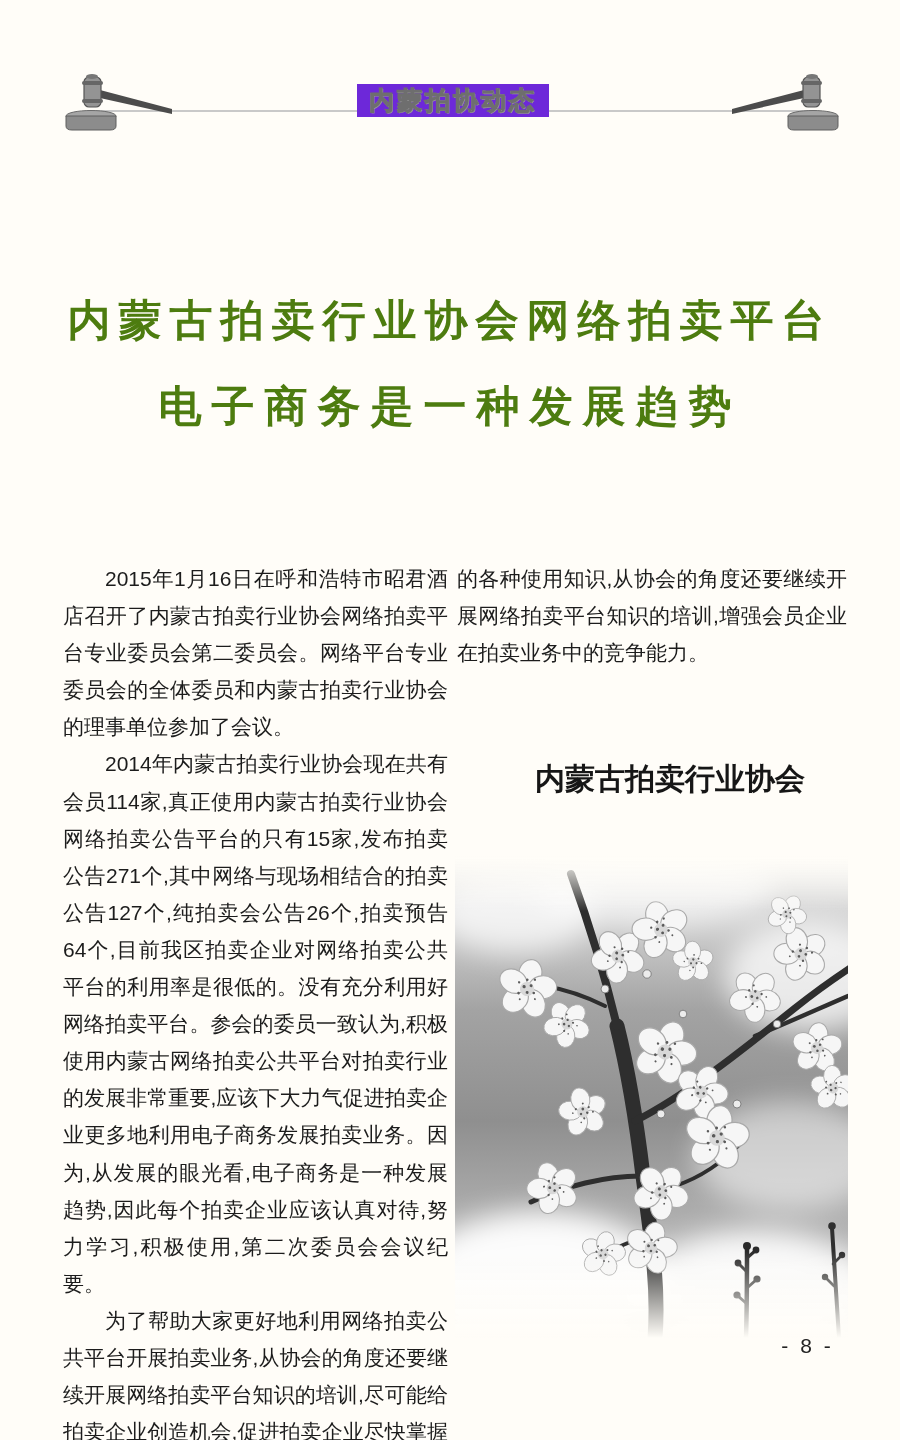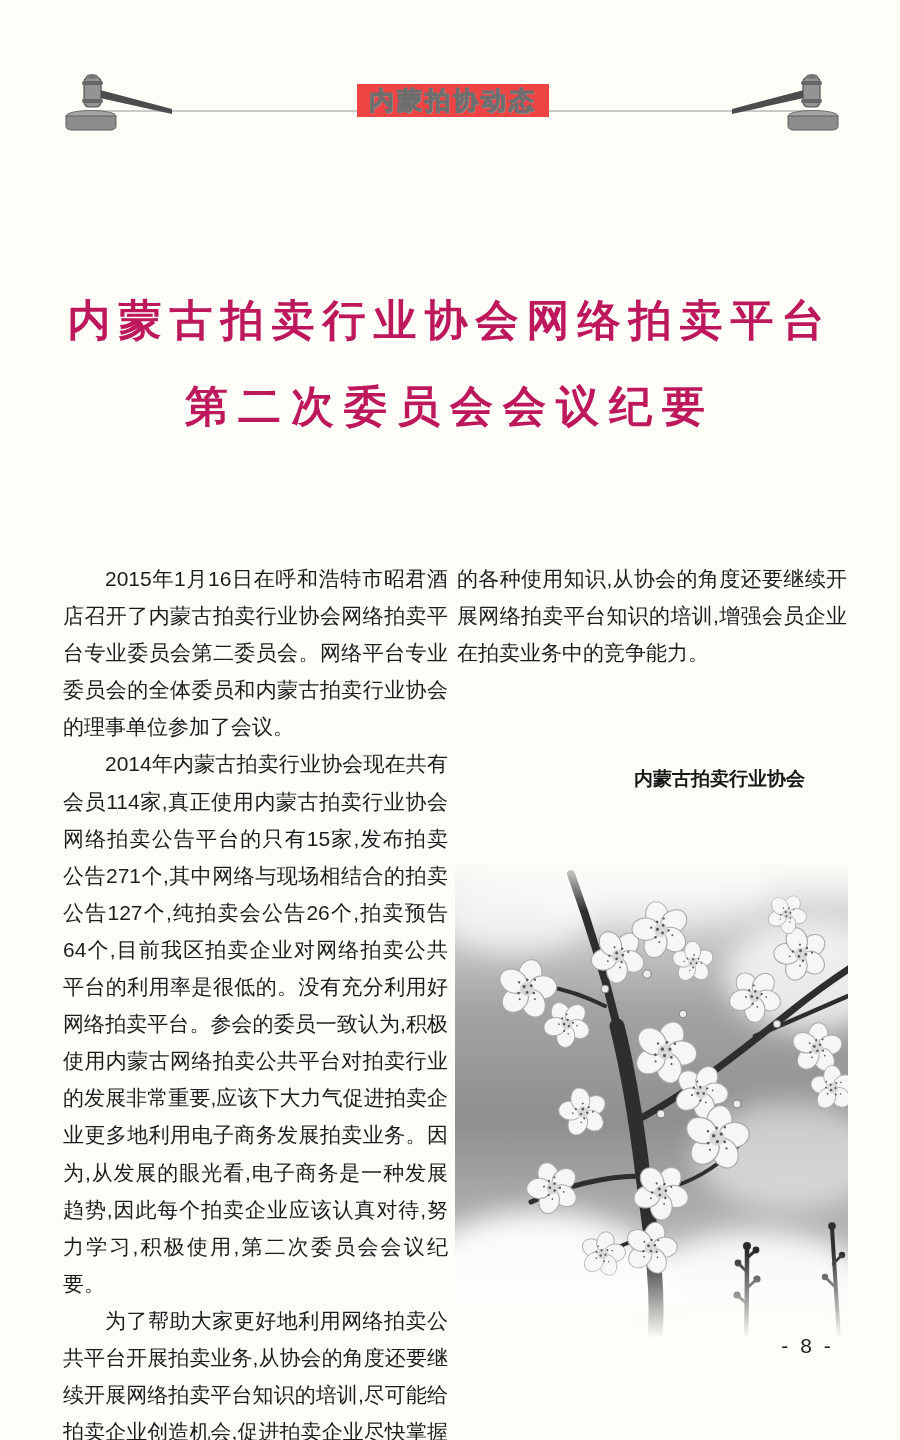--- a/index.html
+++ b/index.html
@@ -7,50 +7,50 @@
     position:relative;width:900px;height:1440px;margin:0 auto;
     background:#fffdf8;overflow:hidden;
     font-family:"Liberation Sans","DejaVu Sans",sans-serif;
     color:#1c1c1c;
   }
   
   .header-band{position:absolute;left:0;top:0;width:900px;height:140px;}
   .header-rule{position:absolute;left:88px;top:110px;width:728px;height:2px;background:#c9c9c9;}
   .banner-box{
     position:absolute;left:357px;top:84px;width:192px;height:33px;
-    background:#ef4444;display:flex;align-items:center;justify-content:center;
+    background:#6d28d9;display:flex;align-items:center;justify-content:center;
   }
   .banner-text{
     font-size:25px;font-weight:bold;letter-spacing:3px;
     color:#fbfbfb;-webkit-text-stroke:1.1px #6e6e6e;
     text-shadow:1px 1px 0 #9a9a9a;
     white-space:nowrap;
   }
   .gavel{position:absolute;width:118px;height:58px;}
   .gavel-left{left:60px;top:74px;}
   .gavel-right{left:726px;top:74px;transform:scaleX(-1);}
   
   .doc-title{position:absolute;left:0;top:292px;width:900px;text-align:center;}
   .doc-title .t-line{
-    font-size:43px;font-weight:bold;letter-spacing:8px;color:#be185d;
+    font-size:43px;font-weight:bold;letter-spacing:8px;color:#4d7c0f;
     line-height:56px;white-space:nowrap;
   }
   .doc-title .t-line2{margin-top:30px;letter-spacing:10px;}
   
   .col{position:absolute;top:560px;font-size:21px;line-height:37.1px;
        text-align:justify;text-justify:inter-ideograph;}
   .col p{margin:0;}
   .col-left{left:63px;width:385px;}
   .col-left p{text-indent:2em;}
   .col-right{left:457px;width:390px;}
   .col-right p{text-indent:0;}
   
   .signature{margin-top:84px;text-align:right;
     font-family:"Liberation Serif","DejaVu Serif",serif;
-    font-size:19px;line-height:47px;color:#161616;}
+    font-size:30px;line-height:47px;color:#161616;}
   .sig-org{padding-right:42px;font-weight:bold;font-style:normal;}
   .sig-date{padding-right:60px;}
   
   .photo{position:absolute;left:455px;top:856px;width:393px;height:482px;}
   .photo svg{display:block;width:100%;height:100%;}
   
   .page-number{position:absolute;left:760px;top:1334px;width:95px;
     font-size:21px;letter-spacing:3px;text-align:center;color:#222;}
 </style>
 </head>
@@ -85,21 +85,21 @@
         <rect x="22" y="25" width="21" height="4" rx="2" fill="#666"></rect>
         <ellipse cx="32" cy="2.5" rx="6" ry="2.5" fill="#777"></ellipse>
         <ellipse cx="31" cy="42" rx="25" ry="5.5" fill="#a5a5a5" stroke="#6b6b6b" stroke-width="1"></ellipse>
         <path d="M6,42 h50 v10 q0,4 -6,4 h-38 q-6,0 -6,-4 Z" fill="#8c8c8c" stroke="#5e5e5e" stroke-width="1"></path>
       </svg>
     </div>
   </div>
 
   <div class="doc-title">
     <div class="t-line">内蒙古拍卖行业协会网络拍卖平台</div>
-    <div class="t-line t-line2">第二次委员会会议纪要</div>
+    <div class="t-line t-line2">电子商务是一种发展趋势</div>
   </div>
 
   <div class="col col-left">
     <p>2015年1月16日在呼和浩特市昭君酒店召开了内蒙古拍卖行业协会网络拍卖平台专业委员会第二委员会。网络平台专业委员会的全体委员和内蒙古拍卖行业协会的理事单位参加了会议。</p>
     <p>2014年内蒙古拍卖行业协会现在共有会员114家,真正使用内蒙古拍卖行业协会网络拍卖公告平台的只有15家,发布拍卖公告271个,其中网络与现场相结合的拍卖公告127个,纯拍卖会公告26个,拍卖预告64个,目前我区拍卖企业对网络拍卖公共平台的利用率是很低的。没有充分利用好网络拍卖平台。参会的委员一致认为,积极使用内蒙古网络拍卖公共平台对拍卖行业的发展非常重要,应该下大力气促进拍卖企业更多地利用电子商务发展拍卖业务。因为,从发展的眼光看,电子商务是一种发展趋势,因此每个拍卖企业应该认真对待,努力学习,积极使用,第二次委员会会议纪要。</p>
     <p>为了帮助大家更好地利用网络拍卖公共平台开展拍卖业务,从协会的角度还要继续开展网络拍卖平台知识的培训,尽可能给拍卖企业创造机会,促进拍卖企业尽快掌握拍卖平台</p>
   </div>
 
   <div class="col col-right">
     <p>的各种使用知识,从协会的角度还要继续开展网络拍卖平台知识的培训,增强会员企业在拍卖业务中的竞争能力。</p>

